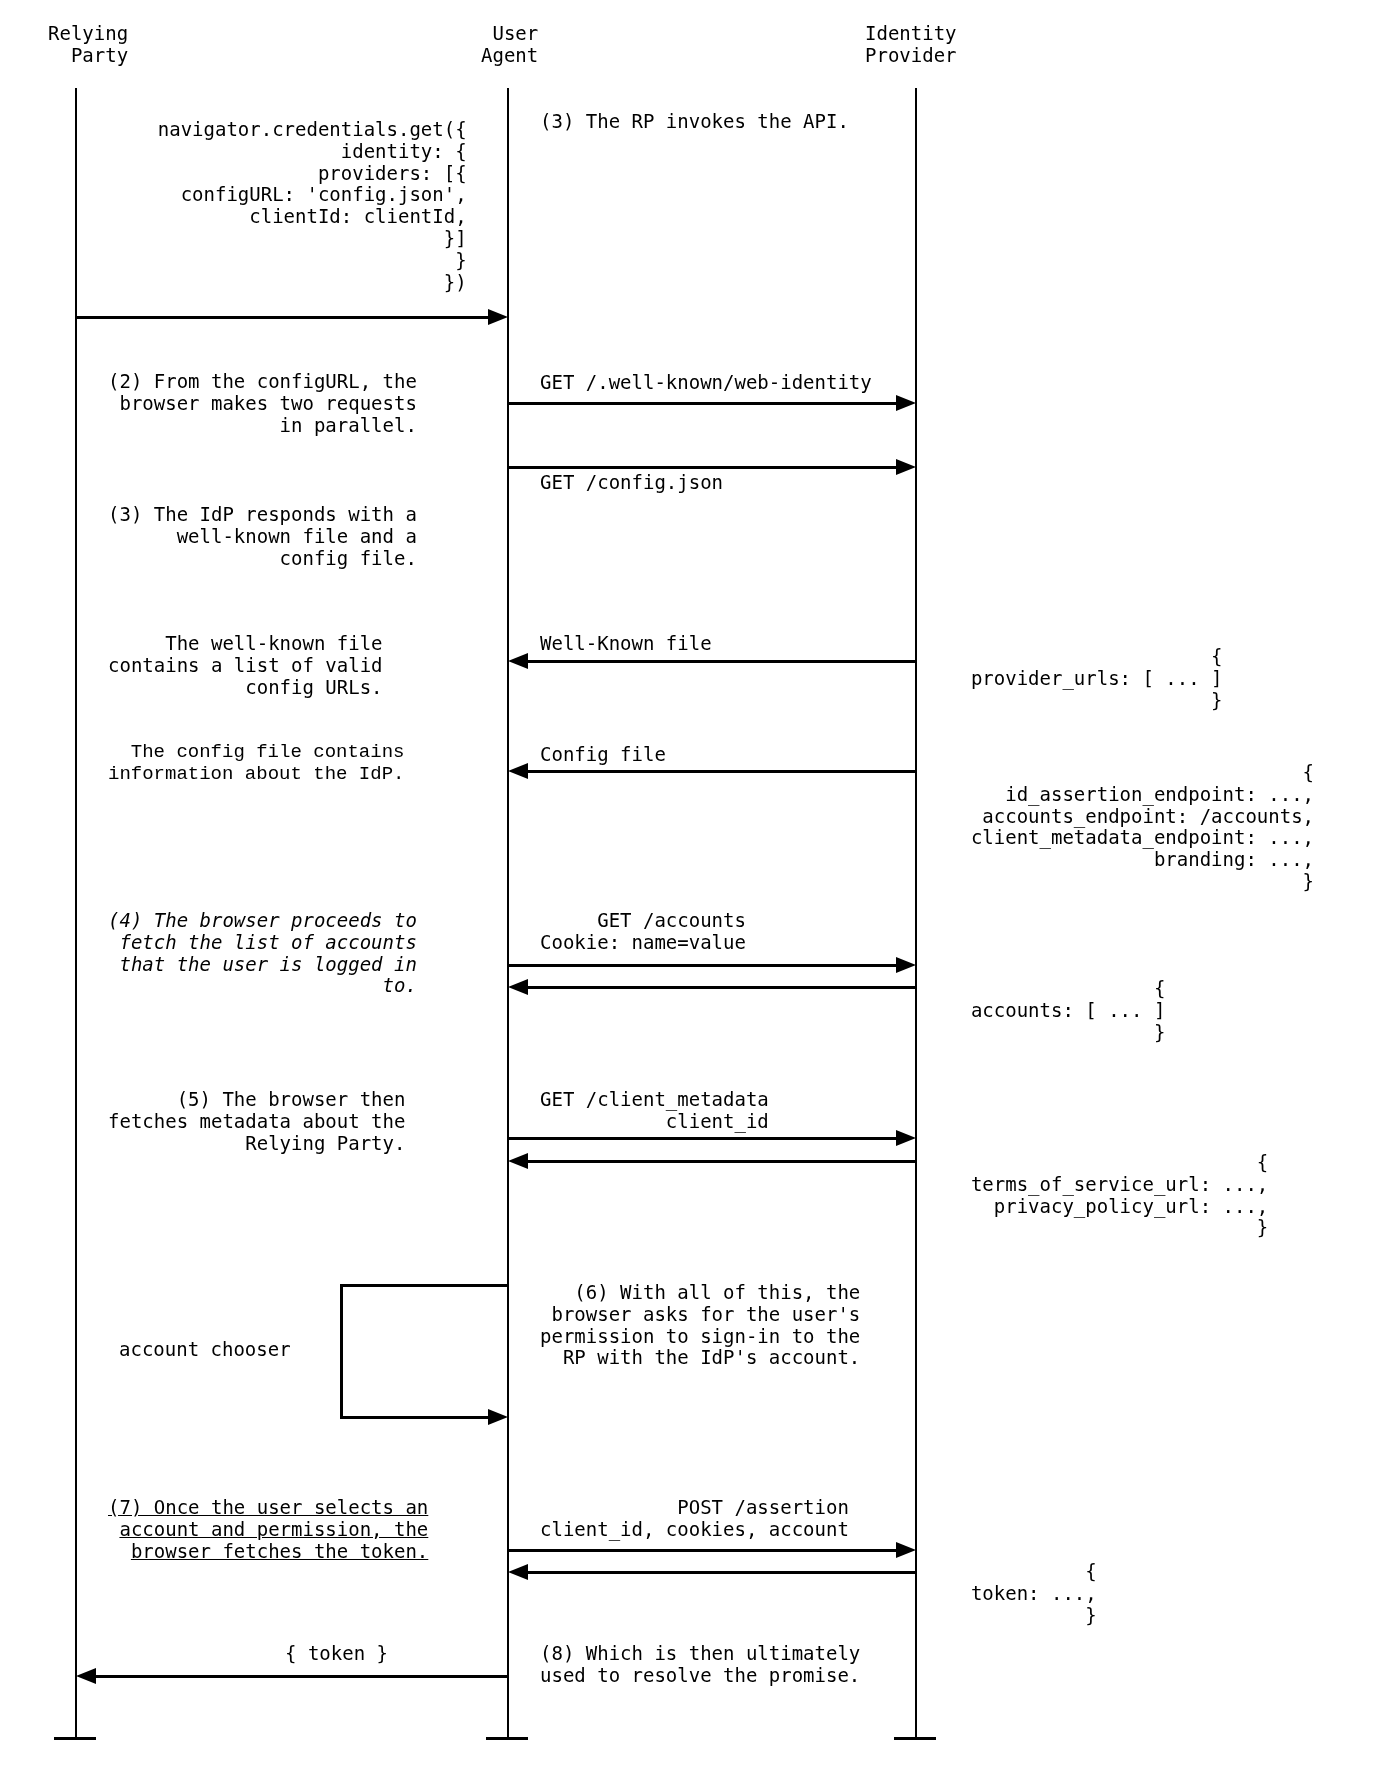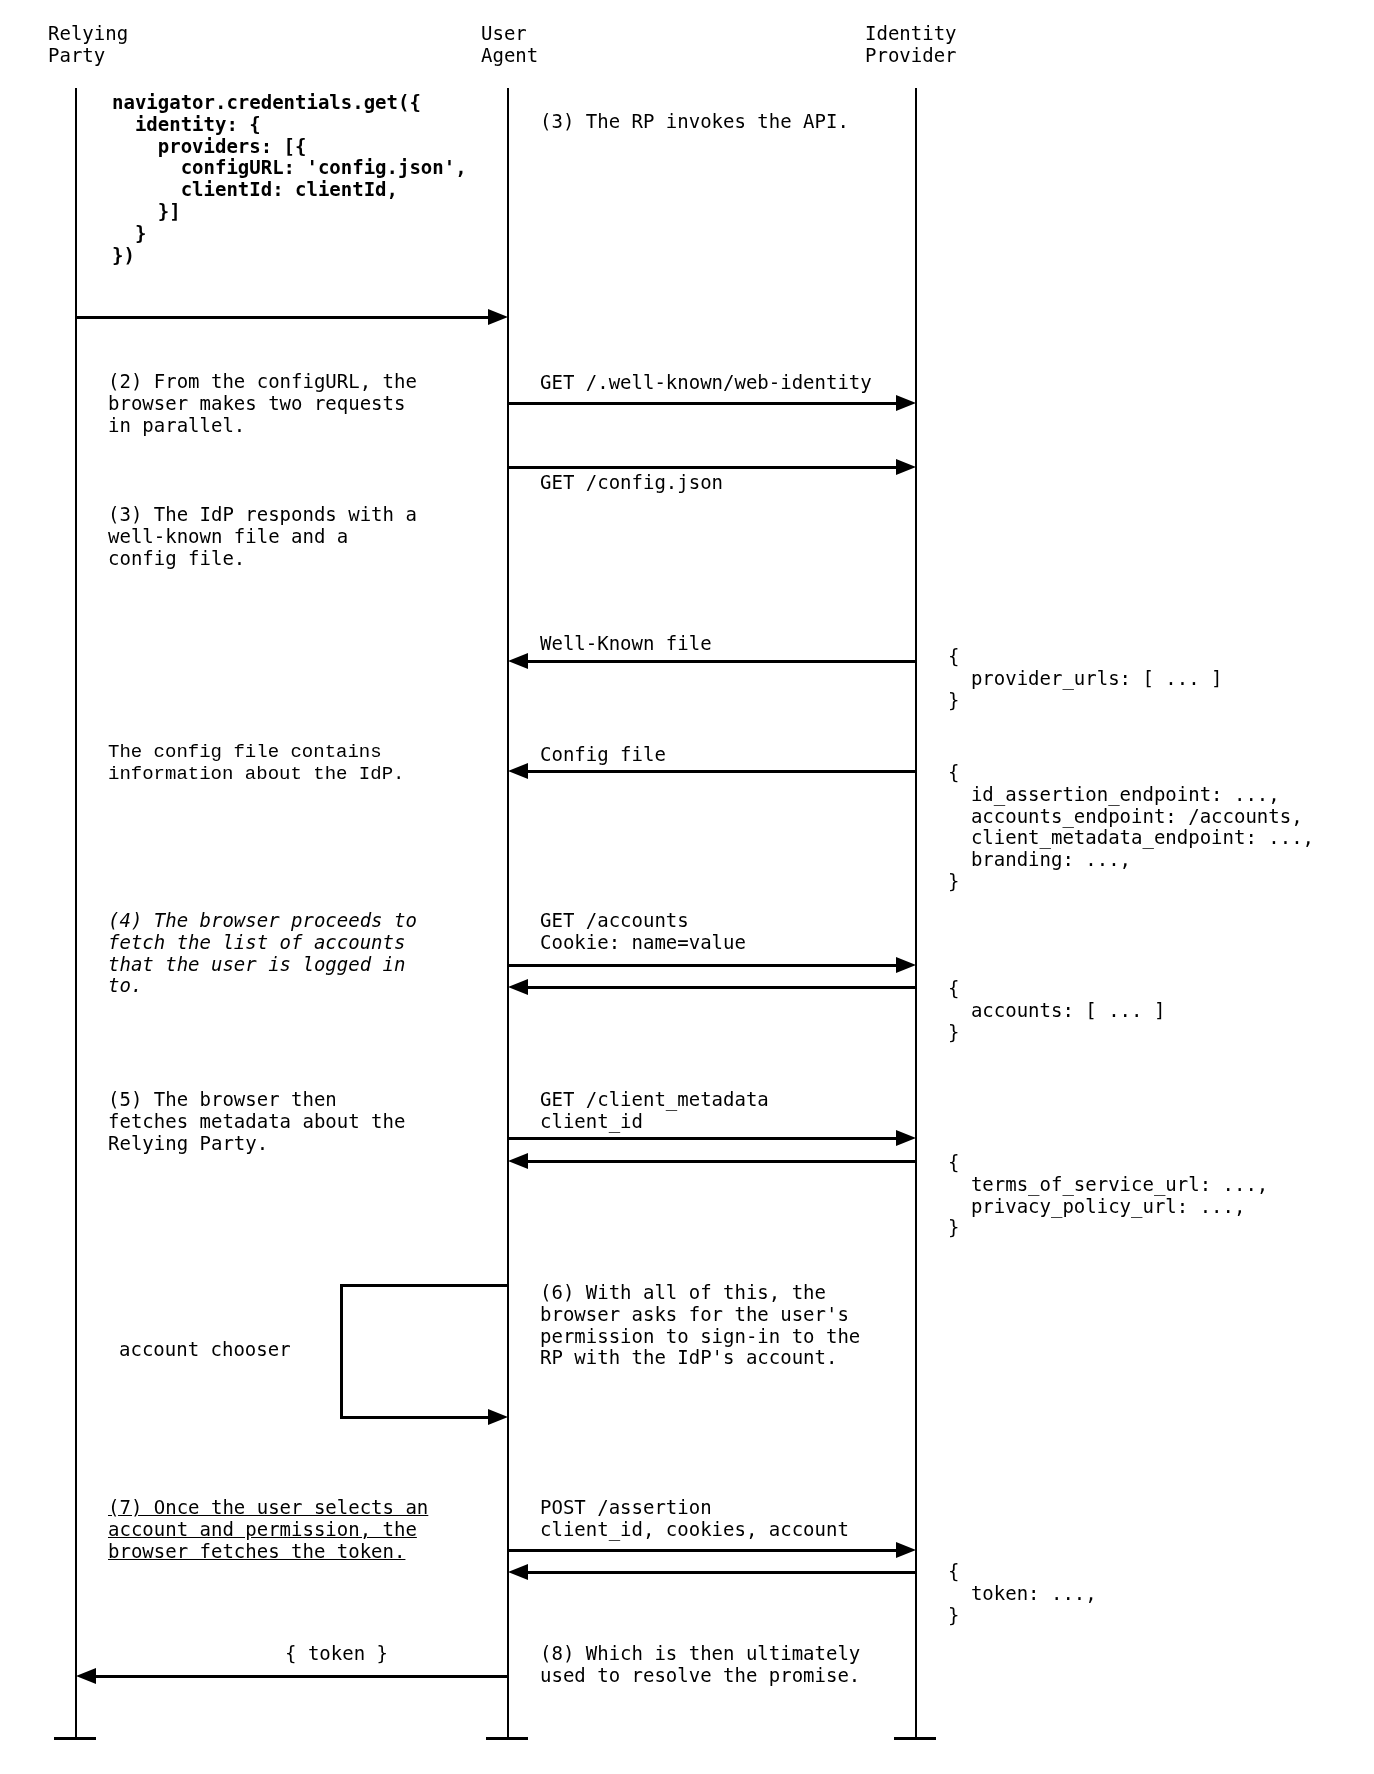--- a/index.html
+++ b/index.html
@@ -2,20 +2,21 @@
 <html><head>
 <meta charset="utf-8">
 <style>
   html,body{margin:0;padding:0;background:#ffffff;}
   #stage{
     position:relative;
     width:1374px;
     height:1774px;
     background:#ffffff;
     overflow:hidden;
+    text-align:right;
   }
   .t{
     position:absolute;
     margin:0;
     font-family:"DejaVu Sans Mono","Liberation Mono",monospace;
     font-size:19px;
     line-height:21.8px;
     color:#000;
     white-space:pre;
   }
@@ -44,21 +45,21 @@
 Provider</pre>
 
   <div class="vline" style="left:75px;top:88px;height:1652px;"></div>
   <div class="vline" style="left:507px;top:88px;height:1652px;"></div>
   <div class="vline" style="left:915px;top:88px;height:1652px;"></div>
 
   <div class="tick" style="left:54px;top:1737px;"></div>
   <div class="tick" style="left:486px;top:1737px;"></div>
   <div class="tick" style="left:894px;top:1737px;"></div>
 
-  <pre class="t" style="left:112px;top:92px;font-weight:bold;">navigator.credentials.get({
+  <pre class="t" style="left:112px;top:119px;">navigator.credentials.get({
   identity: {
     providers: [{
       configURL: 'config.json',
       clientId: clientId,
     }]
   }
 })</pre>
 
   <pre class="t" style="left:540px;top:111px;">(3) The RP invokes the API.</pre>
   <pre class="t" style="left:108px;top:371px;">(2) From the configURL, the
@@ -77,20 +78,23 @@
   <pre class="t" style="left:540px;top:1282px;">(6) With all of this, the
 browser asks for the user's
 permission to sign-in to the
 RP with the IdP's account.</pre>
   <pre class="t" style="left:108px;top:1497px;text-decoration:underline;">(7) Once the user selects an
 account and permission, the
 browser fetches the token.</pre>
   <pre class="t" style="left:540px;top:1643px;">(8) Which is then ultimately
 used to resolve the promise.</pre>
 
+  <pre class="t" style="left:108px;top:633px;">The well-known file
+contains a list of valid
+config URLs.</pre>
   <pre class="t" style="left:108px;top:742px;font-family:Liberation Mono, monospace;">The config file contains
 information about the IdP.</pre>
   <pre class="t" style="left:119px;top:1339px;">account chooser</pre>
   <pre class="t" style="left:285px;top:1643px;">{ token }</pre>
 
   <pre class="t" style="left:540px;top:372px;">GET /.well-known/web-identity</pre>
   <pre class="t" style="left:540px;top:434px;margin-top:38px;">GET /config.json</pre>
   <pre class="t" style="left:540px;top:633px;">Well-Known file</pre>
   <pre class="t" style="left:540px;top:708px;margin-top:36px;">Config file</pre>
   <pre class="t" style="left:540px;top:910px;">GET /accounts

